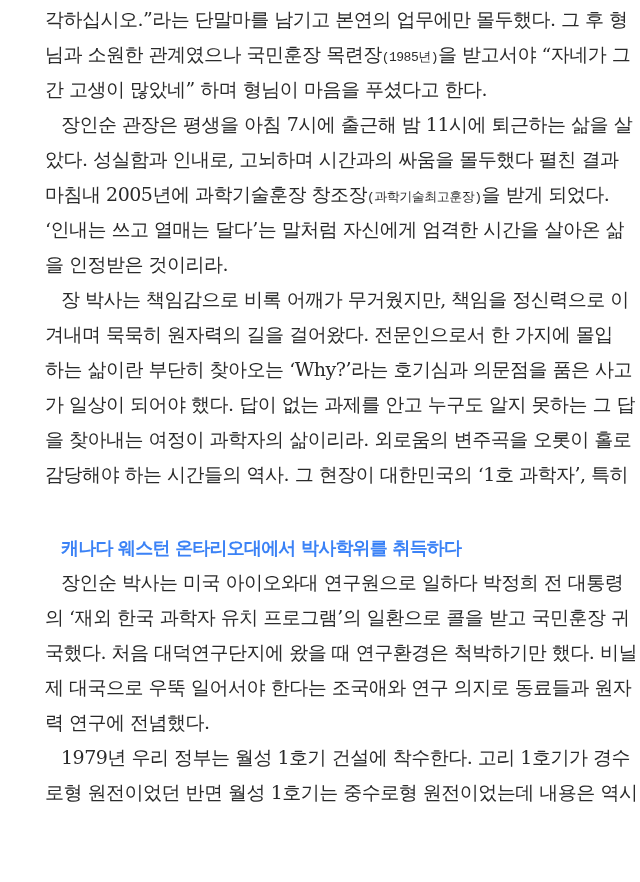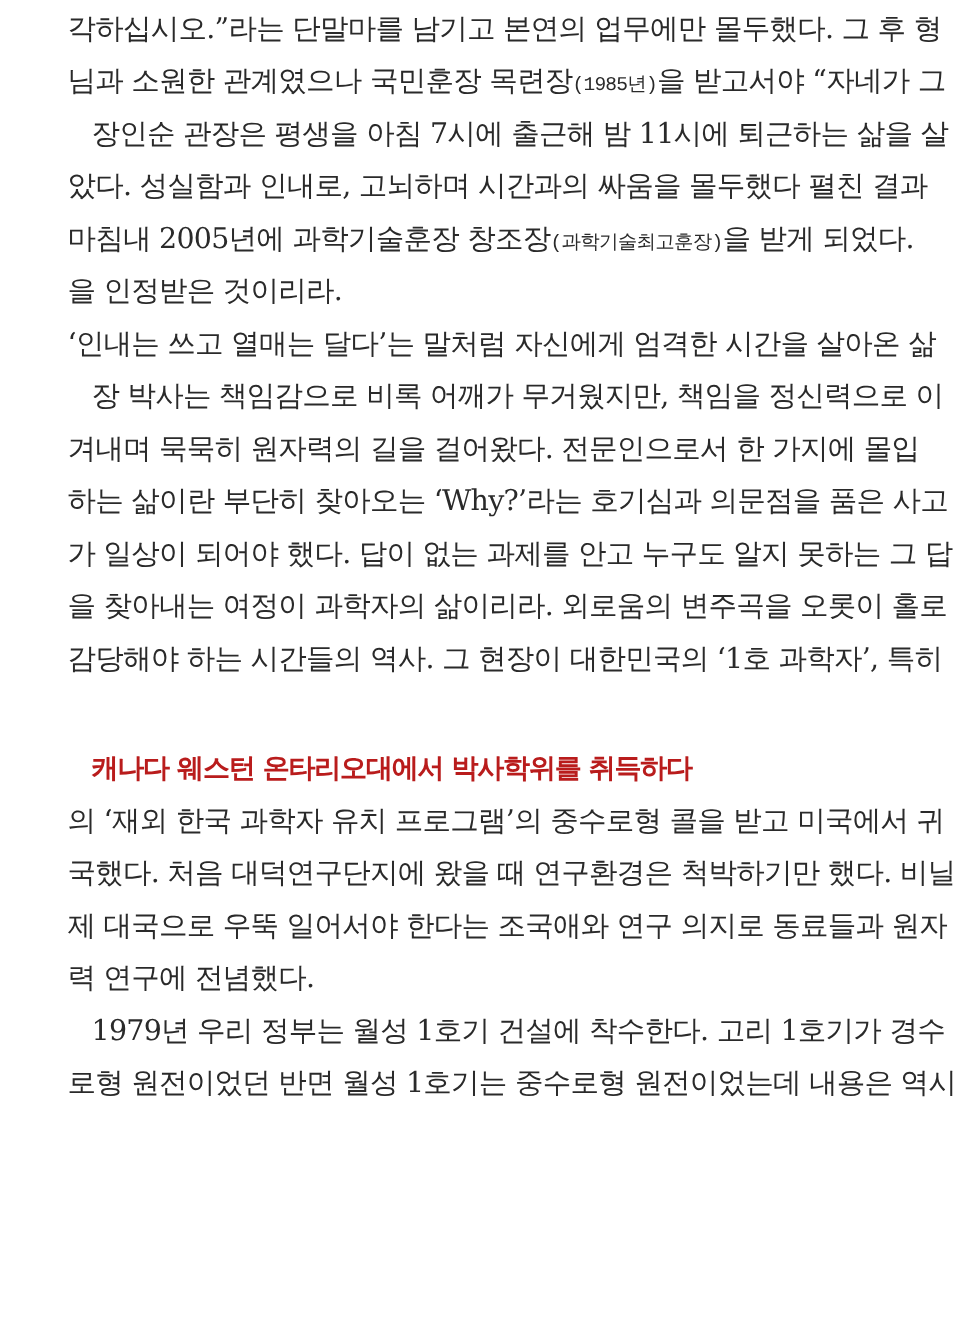--- a/index.html
+++ b/index.html
@@ -43,62 +43,64 @@
     .para-gap {
       height: 38px;
     }
     .heading {
       font-family: "DejaVu Sans", "Liberation Sans", sans-serif;
       font-weight: bold;
       font-size: 18px;
       line-height: 35px;
       height: 35px;
       padding-left: 16px;
-      color: #b91c1c;
+      color: #3b82f6;
       letter-spacing: -0.8px;
       white-space: nowrap;
     }
   </style>
 </head>
 <body>
 
 <div class="page">
 
   <div style="padding-top:2px;">
     <div class="line">각하십시오.”라는 단말마를 남기고 본연의 업무에만 몰두했다. 그 후 형</div>
     <div class="line">
       <span>님과 소원한 관계였으나 국민훈장 목련장</span><span class="small">(1985년)</span><span>을 받고서야 “자네가 그</span>
     </div>
+    <div class="line last">간 고생이 많았네” 하며 형님이 마음을 푸셨다고 한다.</div>
   </div>
 
   <div>
     <div class="line indent">장인순 관장은 평생을 아침 7시에 출근해 밤 11시에 퇴근하는 삶을 살</div>
     <div class="line">았다. 성실함과 인내로, 고뇌하며 시간과의 싸움을 몰두했다 펼친 결과</div>
     <div class="line">
       <span>마침내 2005년에 과학기술훈장 창조장</span><span class="small">(과학기술최고훈장)</span><span>을 받게 되었다.</span>
     </div>
+    <div class="line">‘인내는 쓰고 열매는 달다’는 말처럼 자신에게 엄격한 시간을 살아온 삶</div>
     <div class="line last">을 인정받은 것이리라.</div>
-    <div class="line">‘인내는 쓰고 열매는 달다’는 말처럼 자신에게 엄격한 시간을 살아온 삶</div>
   </div>
 
   <div>
     <div class="line indent">장 박사는 책임감으로 비록 어깨가 무거웠지만, 책임을 정신력으로 이</div>
     <div class="line">겨내며 묵묵히 원자력의 길을 걸어왔다. 전문인으로서 한 가지에 몰입</div>
     <div class="line">하는 삶이란 부단히 찾아오는 ‘Why?’라는 호기심과 의문점을 품은 사고</div>
     <div class="line">가 일상이 되어야 했다. 답이 없는 과제를 안고 누구도 알지 못하는 그 답</div>
     <div class="line">을 찾아내는 여정이 과학자의 삶이리라. 외로움의 변주곡을 오롯이 홀로</div>
     <div class="line">감당해야 하는 시간들의 역사. 그 현장이 대한민국의 ‘1호 과학자’, 특히</div>
   </div>
 
   <div class="para-gap"></div>
 
   <div class="heading">캐나다 웨스턴 온타리오대에서 박사학위를 취득하다</div>
 
   <div>
-    <div class="line">의 ‘재외 한국 과학자 유치 프로그램’의 중수로형 콜을 받고 미국에서 귀</div>
+    <div class="line indent">장인순 박사는 미국 아이오와대 연구원으로 일하다 박정희 전 대통령</div>
+    <div class="line">의 ‘재외 한국 과학자 유치 프로그램’의 일환으로 콜을 받고 국민훈장 귀</div>
     <div class="line">국했다. 처음 대덕연구단지에 왔을 때 연구환경은 척박하기만 했다. 비닐</div>
     <div class="line">제 대국으로 우뚝 일어서야 한다는 조국애와 연구 의지로 동료들과 원자</div>
     <div class="line last">력 연구에 전념했다.</div>
   </div>
 
   <div>
     <div class="line indent">1979년 우리 정부는 월성 1호기 건설에 착수한다. 고리 1호기가 경수</div>
     <div class="line">로형 원전이었던 반면 월성 1호기는 중수로형 원전이었는데 내용은 역시</div>
   </div>
 

